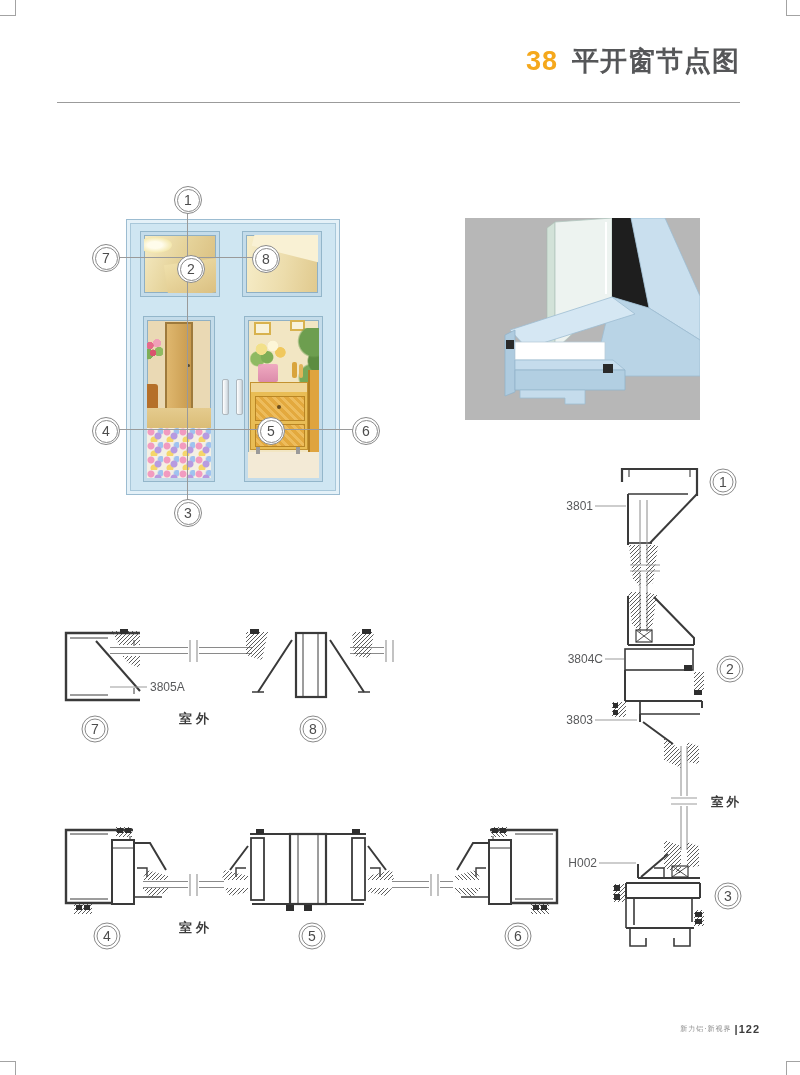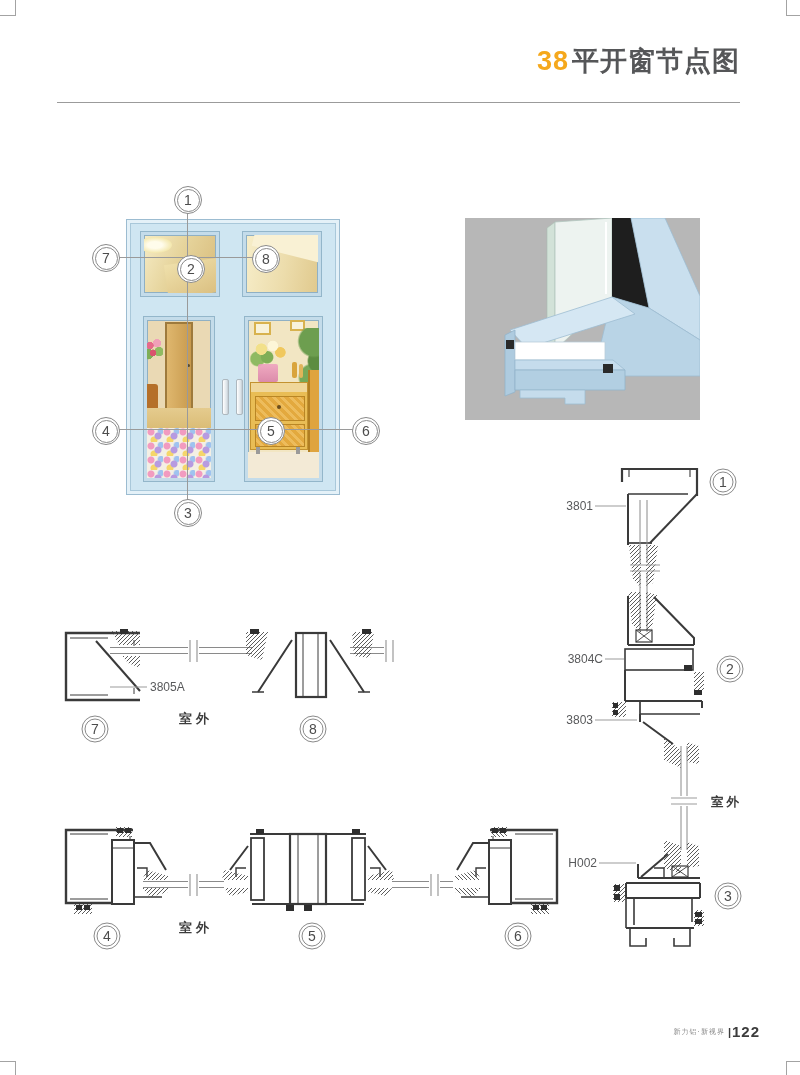--- a/index.html
+++ b/index.html
@@ -3,21 +3,21 @@
 <meta charset="utf-8">
 <style>
   html,body{margin:0;padding:0;background:#fff;}
   .page{position:relative;width:800px;height:1075px;background:#fff;overflow:hidden;
         font-family:"Liberation Sans",sans-serif;}
   
   .crop{position:absolute;width:16px;height:16px;border:1px solid #a3a3a3;background:#fff;}
   
   .hdr{position:absolute;top:46px;left:0;right:60px;text-align:right;}
   .hdr-title{font-size:27px;font-weight:bold;color:#555658;letter-spacing:1px;line-height:30px;}
-  .hdr-title .num{color:#f5a81c;margin-right:3px;}
+  .hdr-title .num{color:#f5a81c;margin-right:14px;}
   .hdr-sub{font-size:16.5px;color:#6d6e71;margin-top:2px;letter-spacing:0.3px;}
   .hdr-rule{position:absolute;top:102px;left:57px;right:60px;height:1px;background:#9b9b9b;}
   
   .callout{position:absolute;width:26px;height:26px;border:1px solid #8a8a8a;border-radius:50%;
            background:#fff;z-index:3;display:flex;align-items:center;justify-content:center;
            font-size:14px;color:#4c4c4c;}
   .callout::after{content:'';position:absolute;inset:1.5px;border:1px solid #8a8a8a;border-radius:50%;}
   .cline{position:absolute;background:#9a9a9a;z-index:2;}
   
   .win{position:absolute;left:126px;top:219px;width:212px;height:274px;background:#cfe6f2;
@@ -28,21 +28,21 @@
           background:linear-gradient(90deg,#ffffff,#dde4e9 70%,#c2ccd3);border:1px solid #aeb8bf;}
   
   .abs{position:absolute;}
   
   .svgbox{position:absolute;}
   svg text{font-family:"Liberation Sans",sans-serif;}
   
   .footer{position:absolute;top:1023px;right:40px;display:flex;align-items:center;color:#8a8a8a;}
   .footer .slog{font-size:7px;letter-spacing:1px;}
   .footer .bar{font-size:11px;color:#3c3c3c;margin:0 1px 0 3px;font-weight:bold;}
-  .footer .pg{font-size:15px;font-weight:bold;color:#3c3c3c;letter-spacing:1px;}
+  .footer .pg{font-size:11px;font-weight:bold;color:#3c3c3c;letter-spacing:1px;}
 </style>
 </head>
 <body>
 
 <div class="page">
 
   <div class="crop" style="left:-2px;top:-2px;"></div>
   <div class="crop" style="left:786px;top:-2px;"></div>
   <div class="crop" style="left:-2px;top:1061px;"></div>
   <div class="crop" style="left:786px;top:1061px;"></div>

